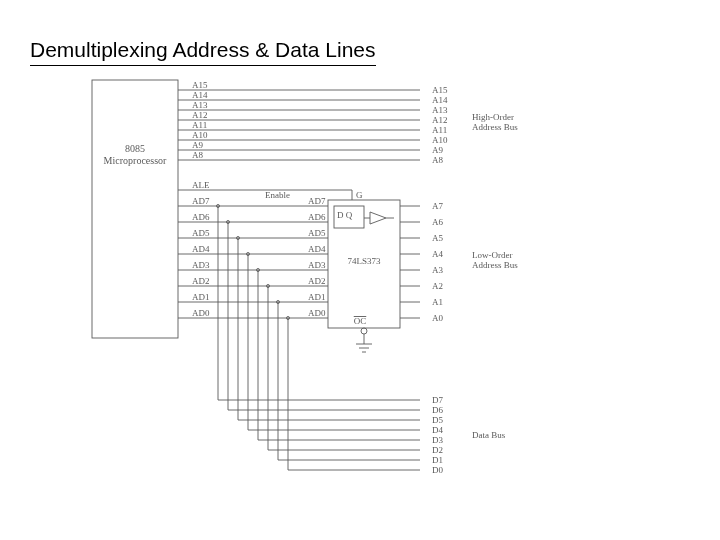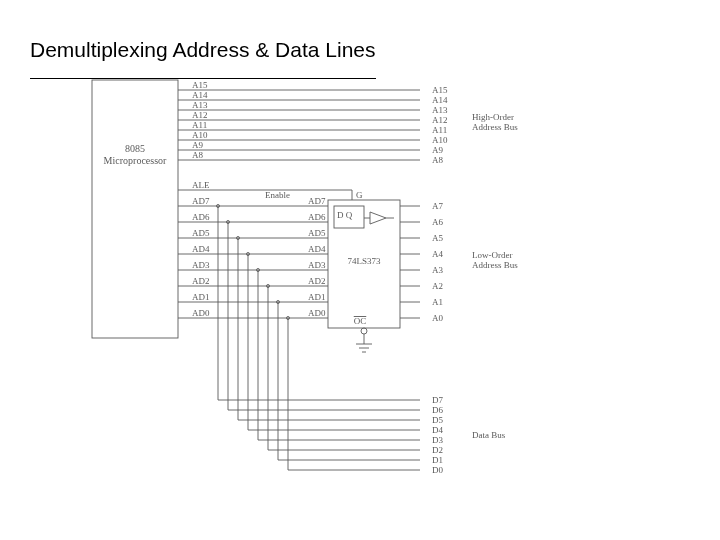--- a/index.html
+++ b/index.html
@@ -12,21 +12,21 @@
     position: relative;
     overflow: hidden;
   }
   .title {
     position: absolute;
     top: 38px;
     left: 30px;
     font-size: 21px;
     color: #000;
     border-bottom: 1px solid #000;
-    padding-bottom: 16px;
+    padding-bottom: 3px;
   }
   svg { position: absolute; top: 0; left: 0; }
   text {
     font-family: 'Times New Roman', serif;
     font-size: 9px;
     fill: #5a5a5a;
   }
   text.block { font-size: 10px; }
   line, rect, polyline, path, polygon, circle {
     stroke: #5a5a5a;

